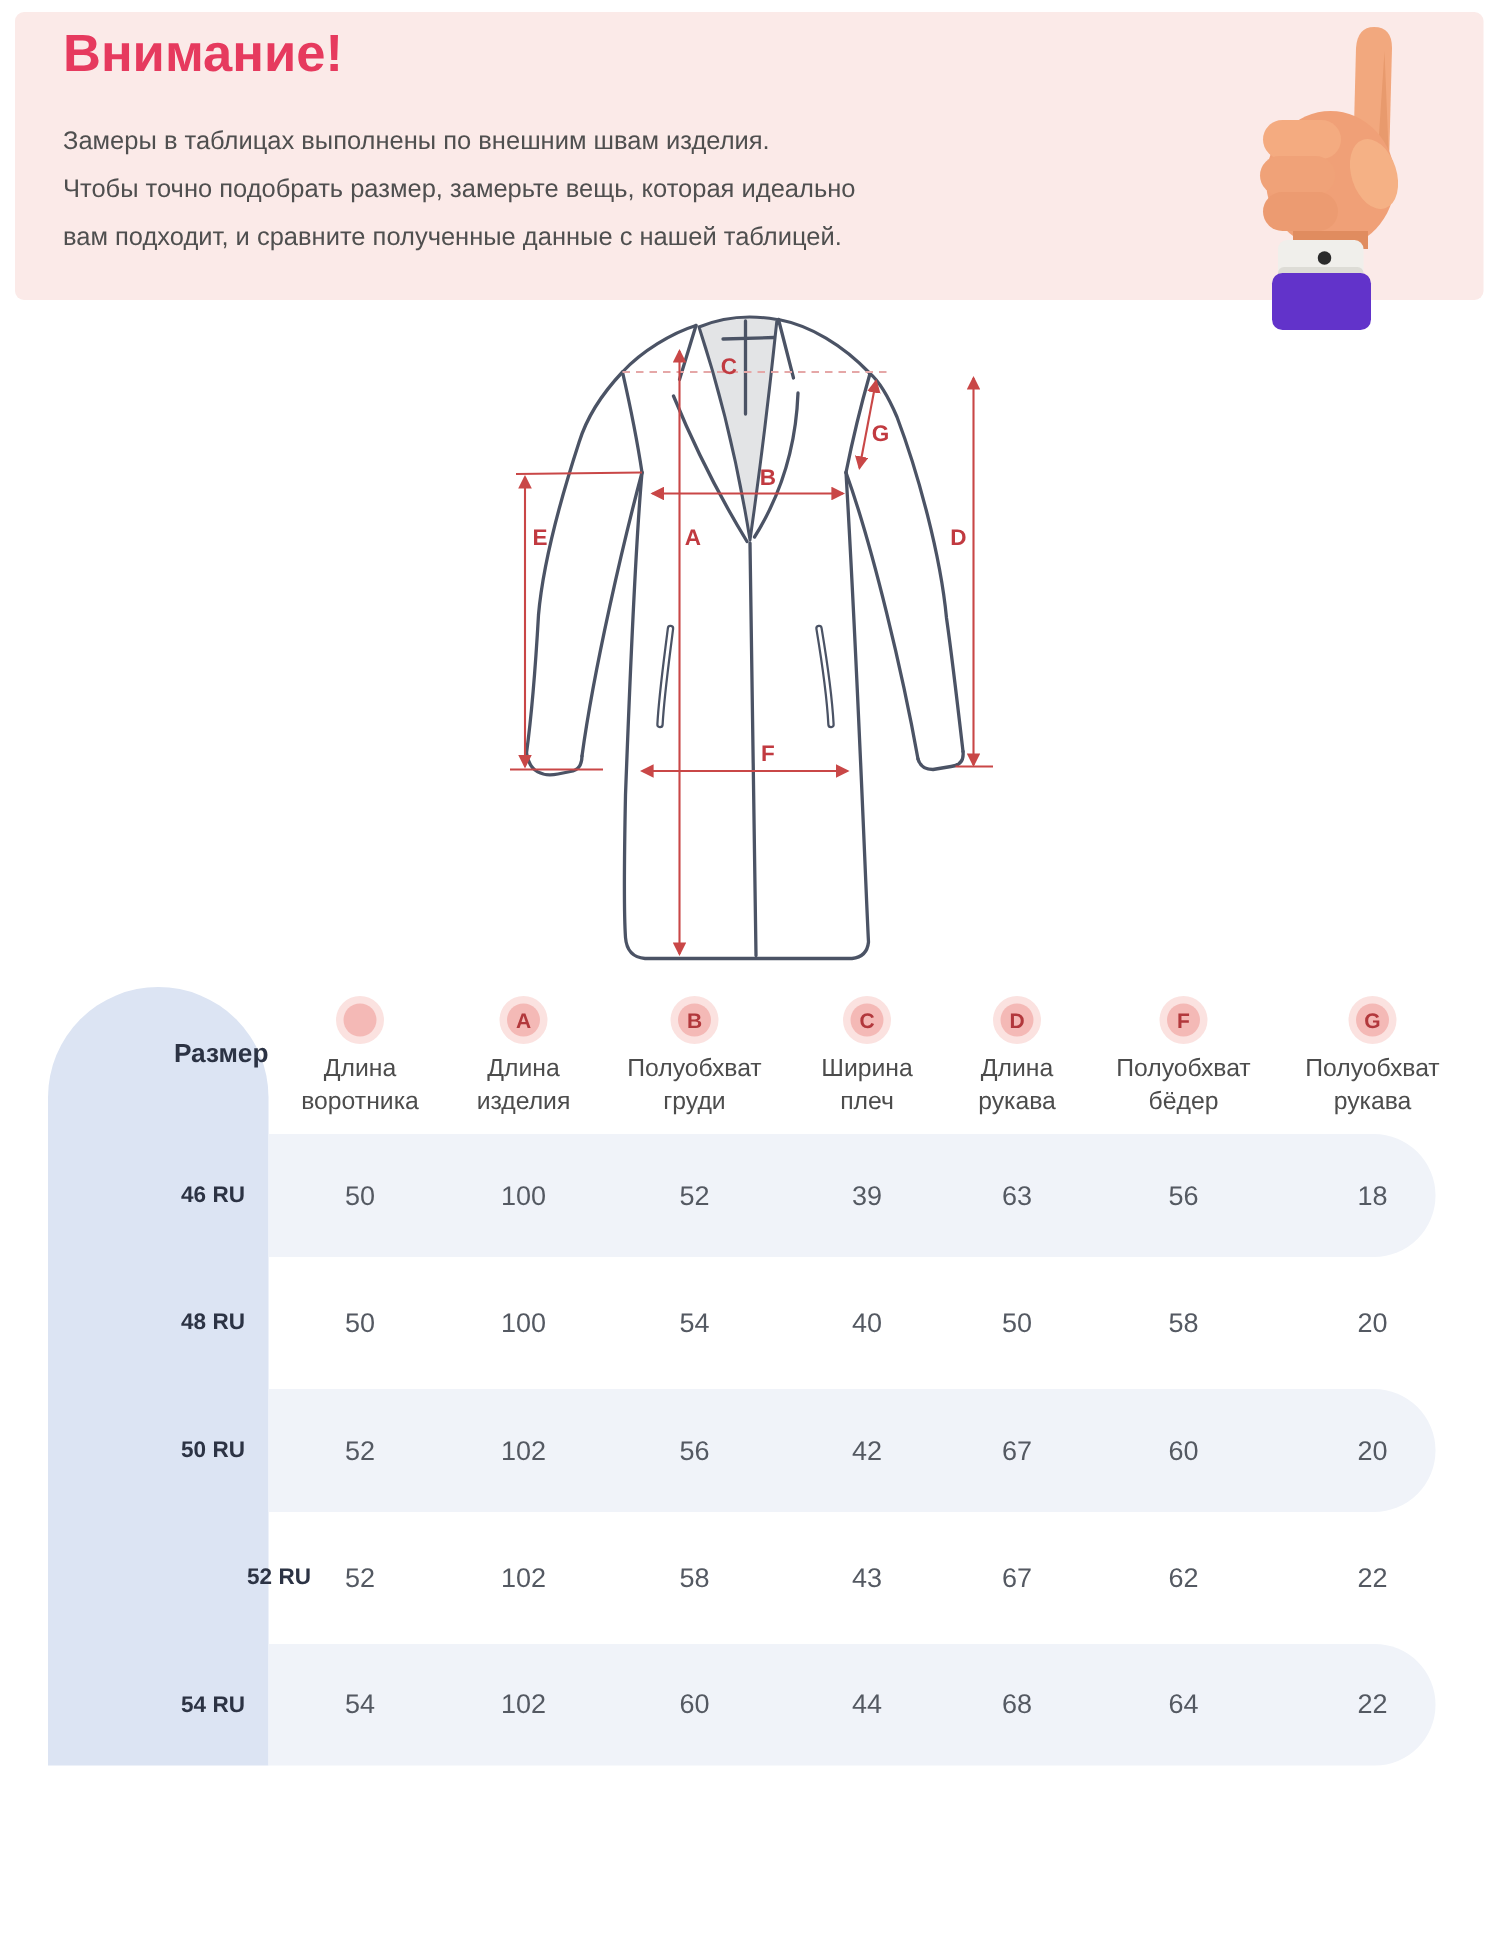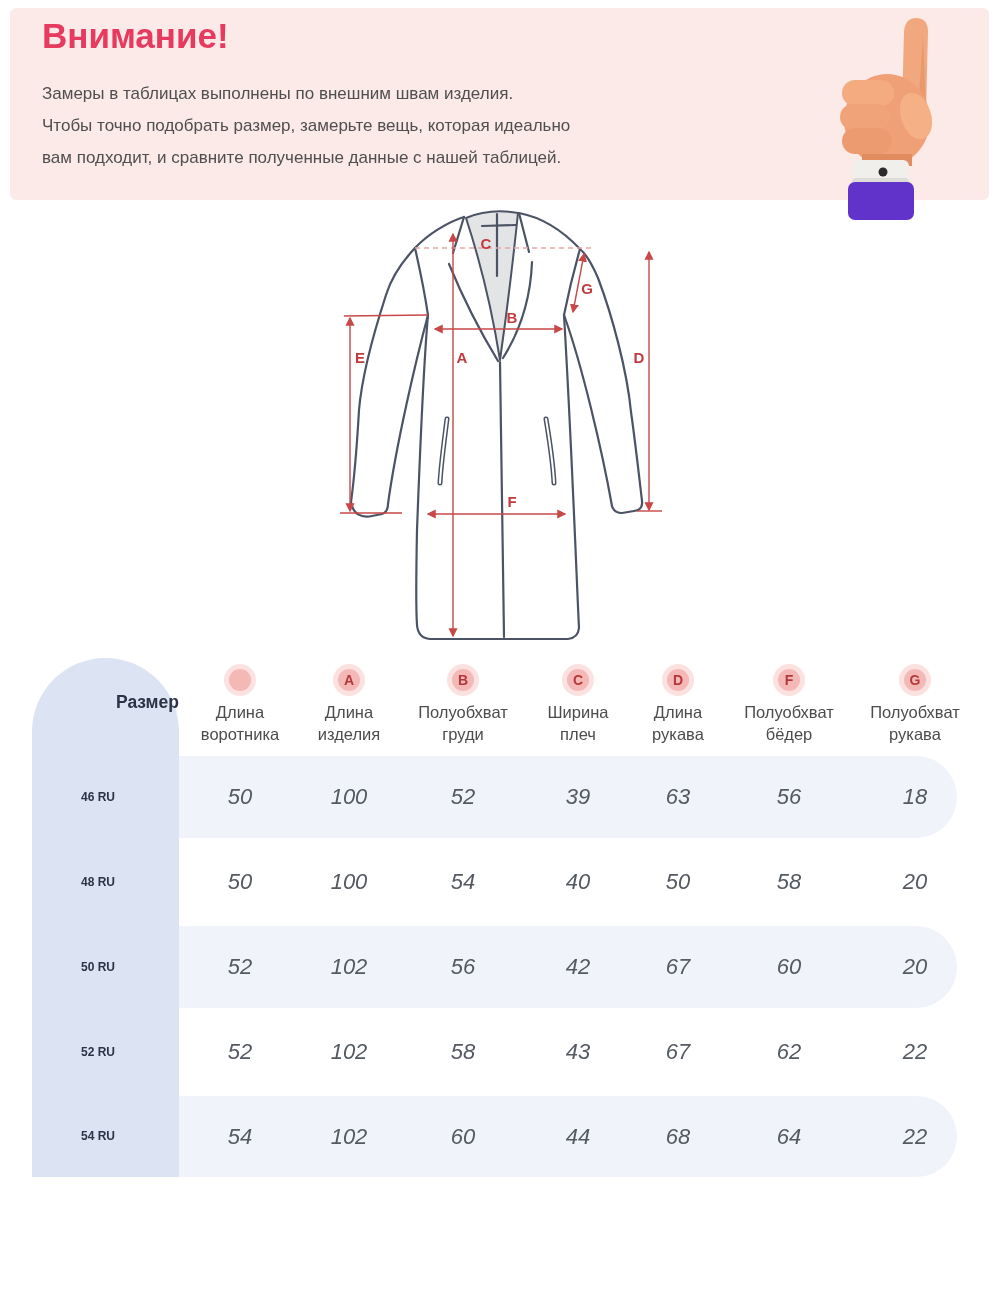--- a/index.html
+++ b/index.html
@@ -17,22 +17,22 @@
   
   .band{position:absolute;left:32px;top:658px;width:147px;height:519px;background:#dce4f3;border-radius:74px 74px 0 0;}
   .size-head{position:absolute;left:32px;top:692px;width:147px;text-align:right;font-size:17.5px;font-weight:bold;color:#2c3344;}
   .col-head{position:absolute;top:664px;width:140px;text-align:center;}
   .circ{position:relative;width:32px;height:32px;margin:0 auto;border-radius:50%;background:#fbe2e0;}
   .circ-in{position:absolute;left:5px;top:5px;width:22px;height:22px;border-radius:50%;background:#f4b9b6;}
   .circ-letter{position:absolute;left:0;top:0;width:32px;line-height:32px;text-align:center;
                font-size:14px;font-weight:bold;color:#b2383c;}
   .col-lab{margin-top:6px;font-size:16.5px;line-height:21.5px;color:#4c4c4c;}
   .pill{position:absolute;left:179px;width:778px;background:#f0f3f9;border-radius:0 42px 42px 0;}
-  .rsize{position:absolute;left:32px;width:132px;text-align:center;font-size:12px;font-weight:bold;color:#2c3344;}
-  .rval{position:absolute;width:110px;text-align:center;font-size:22px;color:#545962;font-style:italic;}
+  .rsize{position:absolute;left:32px;width:132px;text-align:center;font-size:15px;font-weight:bold;color:#2c3344;padding-left:44px;}
+  .rval{position:absolute;width:110px;text-align:center;font-size:18px;color:#545962;}
 </style>
 </head>
 <body>
 
 <div id="app">
 
   <section class="notice">
     <h1>Внимание!</h1>
     <p class="nline n0">Замеры в таблицах выполнены по внешним швам изделия.</p>
     <p class="nline n1">Чтобы точно подобрать размер, замерьте вещь, которая идеально</p>
@@ -225,21 +225,21 @@
       <div class="rval" style="left: 860px; top: 841px; line-height: 82px;">20</div>
       <div class="pill" style="top: 926px; height: 82px;"></div>
       <div class="rsize" style="top: 926px; line-height: 82px;">50 RU</div>
       <div class="rval" style="left: 185px; top: 926px; line-height: 82px;">52</div>
       <div class="rval" style="left: 294px; top: 926px; line-height: 82px;">102</div>
       <div class="rval" style="left: 408px; top: 926px; line-height: 82px;">56</div>
       <div class="rval" style="left: 523px; top: 926px; line-height: 82px; text-align: center;">42</div>
       <div class="rval" style="left: 623px; top: 926px; line-height: 82px;">67</div>
       <div class="rval" style="left: 734px; top: 926px; line-height: 82px;">60</div>
       <div class="rval" style="left: 860px; top: 926px; line-height: 82px;">20</div>
-      <div class="rsize" style="top: 1011px; line-height: 82px;">52 RU</div>
+      <div class="rsize" style="top: 1011px; line-height: 82px; margin-left: 44px;">52 RU</div>
       <div class="rval" style="left: 185px; top: 1011px; line-height: 82px;">52</div>
       <div class="rval" style="left: 294px; top: 1011px; line-height: 82px;">102</div>
       <div class="rval" style="left: 408px; top: 1011px; line-height: 82px;">58</div>
       <div class="rval" style="left: 523px; top: 1011px; line-height: 82px;">43</div>
       <div class="rval" style="left: 623px; top: 1011px; line-height: 82px;">67</div>
       <div class="rval" style="left: 734px; top: 1011px; line-height: 82px;">62</div>
       <div class="rval" style="left: 860px; top: 1011px; line-height: 82px;">22</div>
       <div class="pill" style="top: 1096px; height: 81px;"></div>
       <div class="rsize" style="top: 1096px; line-height: 81px;">54 RU</div>
       <div class="rval" style="left: 185px; top: 1096px; line-height: 81px;">54</div>

